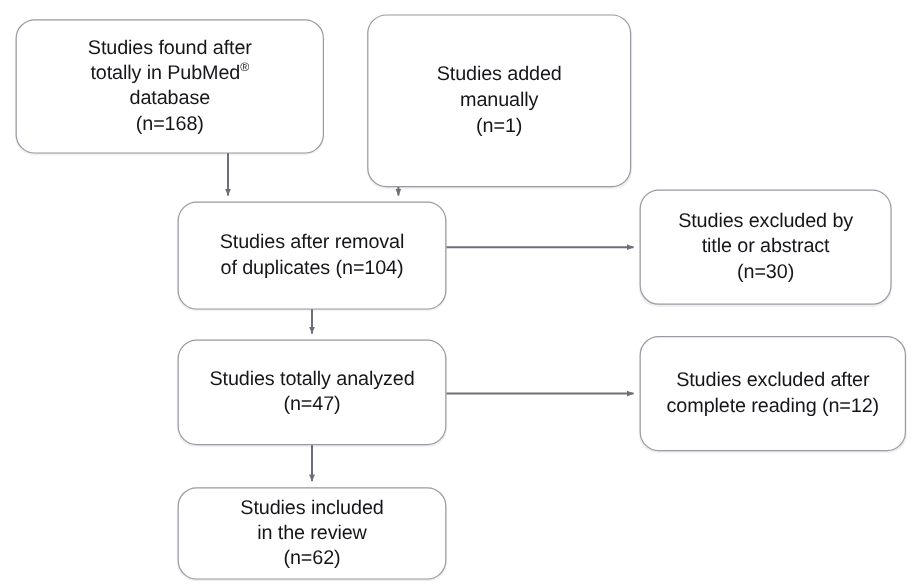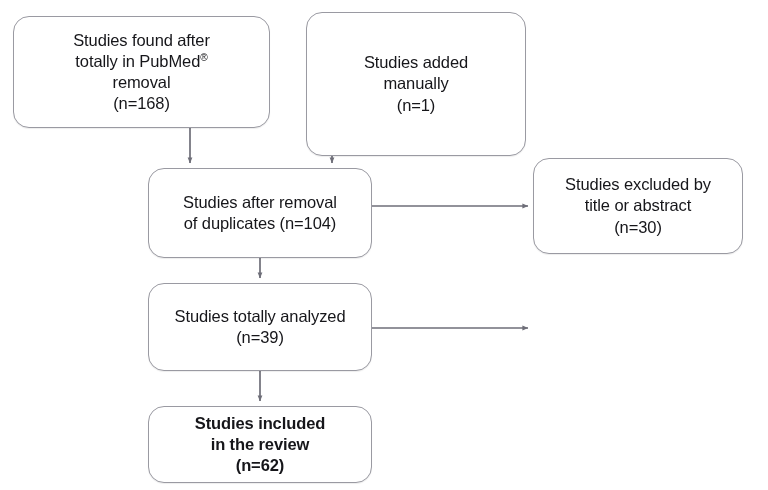--- a/index.html
+++ b/index.html
@@ -73,21 +73,21 @@
     <path d="M372,206 L528,206" stroke="#6e6e78" stroke-width="1.7" fill="none" marker-end="url(#arrowhead)"></path>
 
     <path d="M260,245 L260,278" stroke="#6e6e78" stroke-width="1.7" fill="none" marker-end="url(#arrowhead)"></path>
 
     <path d="M372,328 L528,328" stroke="#6e6e78" stroke-width="1.7" fill="none" marker-end="url(#arrowhead)"></path>
 
     <path d="M260,371 L260,401" stroke="#6e6e78" stroke-width="1.7" fill="none" marker-end="url(#arrowhead)"></path>
   </svg>
 
   <div class="node" id="node-pubmed-search" style="left:13px; top:16px; width:257px; height:112px;">
-    <span class="node-label"><span>Studies found after</span><br><span>totally in PubMed</span><sup>®</sup><br><span>removal</span><br><span>(n=168)</span></span>
+    <span class="node-label"><span>Studies found after</span><br><span>totally in PubMed</span><sup>®</sup><br><span>database</span><br><span>(n=168)</span></span>
   </div>
 
   <div class="node" id="node-manual-added" style="left:306px; top:12px; width:220px; height:144px;">
     <span class="node-label">Studies added
 manually
 (n=1)</span>
   </div>
 
   <div class="node" id="node-after-duplicates" style="left:148px; top:168px; width:224px; height:90px;">
     <span class="node-label">Studies after removal
@@ -95,23 +95,27 @@
   </div>
 
   <div class="node" id="node-excluded-title-abstract" style="left:533px; top:158px; width:210px; height:96px;">
     <span class="node-label">Studies excluded by
 title or abstract
 (n=30)</span>
   </div>
 
   <div class="node" id="node-totally-analyzed" style="left:148px; top:283px; width:224px; height:88px;">
     <span class="node-label">Studies totally analyzed
-(n=39)</span>
+(n=47)</span>
   </div>
 
+  <div class="node" id="node-excluded-complete-reading" style="left:533px; top:280px; width:222px; height:96px;">
+    <span class="node-label">Studies excluded after
+complete reading (n=12)</span>
+  </div>
 
-  <div class="node" id="node-included-review" style="left:148px; top:406px; width:224px; height:77px;font-weight:bold;">
+  <div class="node" id="node-included-review" style="left:148px; top:406px; width:224px; height:77px;">
     <span class="node-label">Studies included
 in the review
 (n=62)</span>
   </div>
 
 </div>
 
 </body></html>

